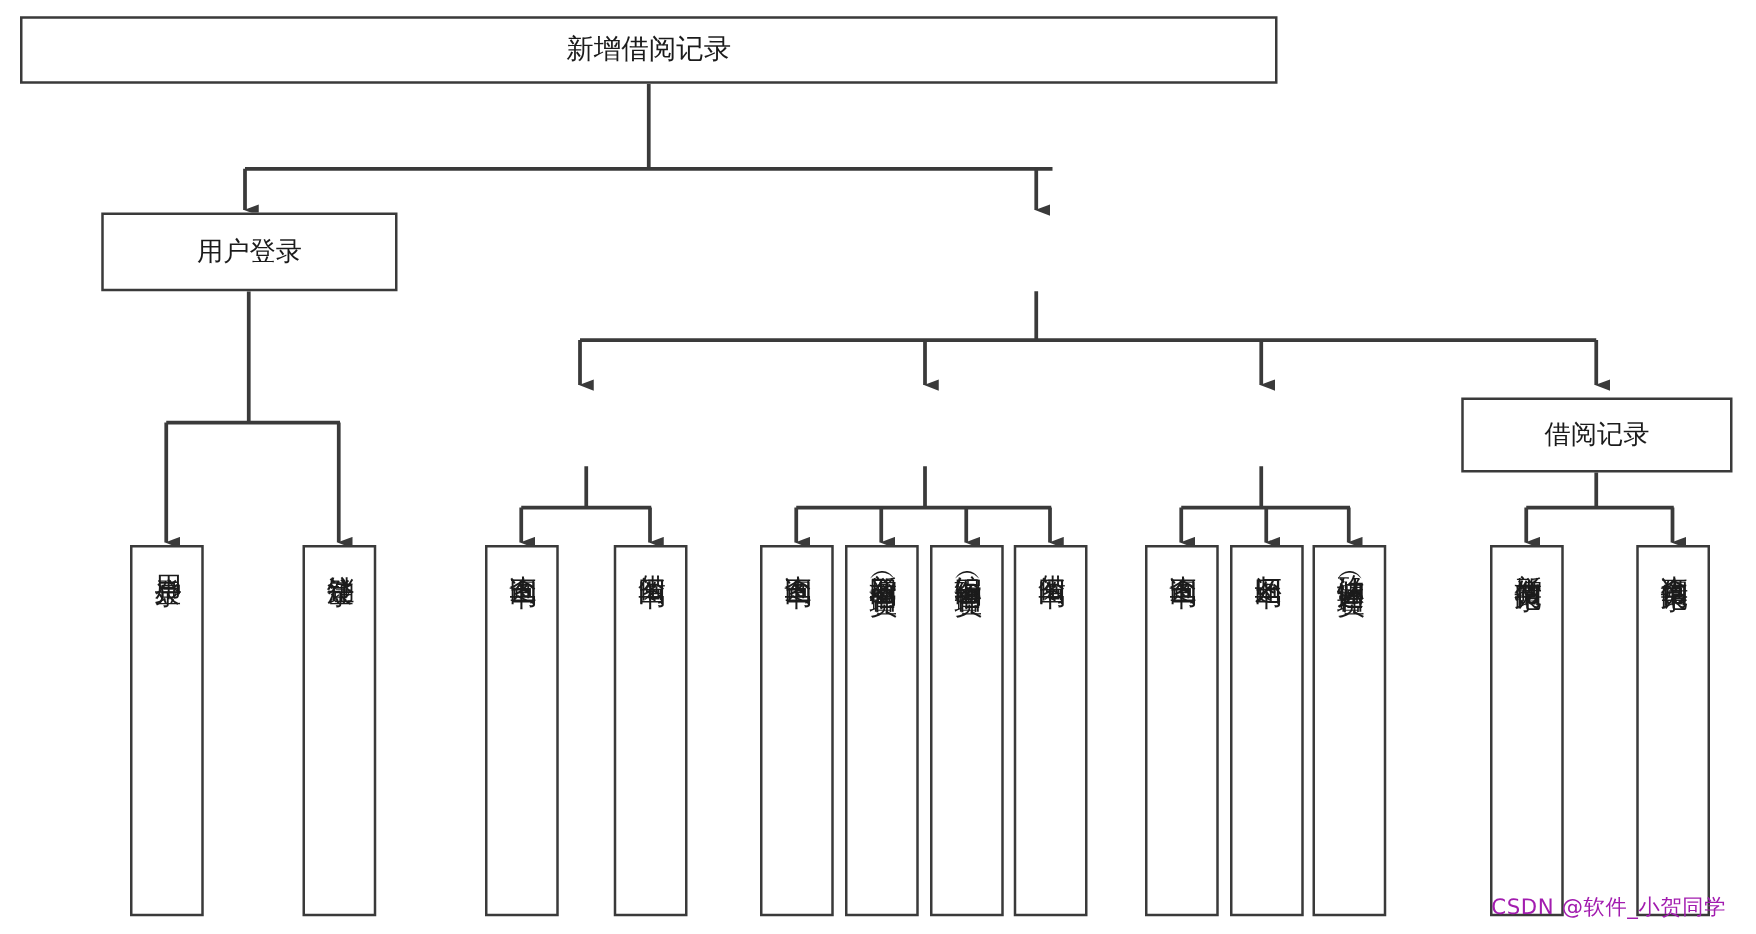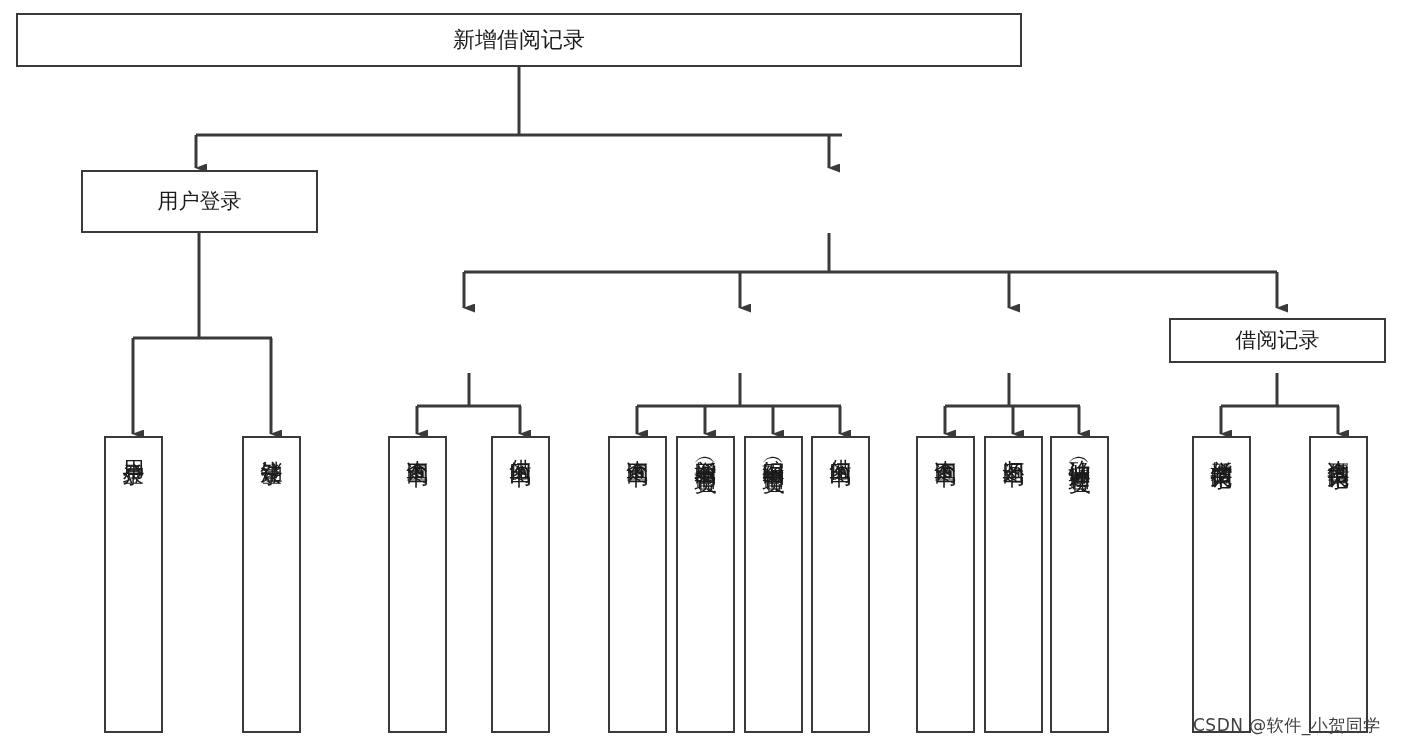--- a/index.html
+++ b/index.html
@@ -60,21 +60,21 @@
     text-orientation: upright;
     font-size: 22px;
     letter-spacing: 2px;
     line-height: 1;
   }
   #watermark {
     position: absolute;
     left: 1193px;
     top: 714px;
     font-size: 17px;
-    color: #404040;
+    color: #a21caf;
     letter-spacing: 0.5px;
     white-space: nowrap;
     pointer-events: none;
   }
 </style>
 </head>
 <body>
 
 <div id="diagram-root">
 
@@ -129,21 +129,21 @@
   </svg>
 
   <div class="node horiz" id="node-root" style="left:16px; top:13px; width:1006px; height:54px;">
     <span class="node-label">新增借阅记录</span>
   </div>
 
   <div class="node horiz" id="node-user-login" style="left:81px; top:170px; width:237px; height:63px;">
     <span class="node-label">用户登录</span>
   </div>
 
-  <div class="node horiz" id="node-borrow-record" style="left:1169px; top:318px; width:217px; height:45px;font-family:Liberation Serif, serif;">
+  <div class="node horiz" id="node-borrow-record" style="left:1169px; top:318px; width:217px; height:60px;font-family:Liberation Serif, serif;">
     <span class="node-label">借阅记录</span>
   </div>
 
   <div class="node vert" style="left:104px; top:436px; width:59px; height:297px;">
     <span class="node-label">用户登录</span>
   </div>
   <div class="node vert" style="left:242px; top:436px; width:59px; height:297px;">
     <span class="node-label">注销登录</span>
   </div>
 

